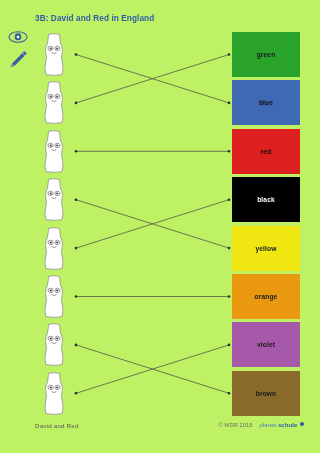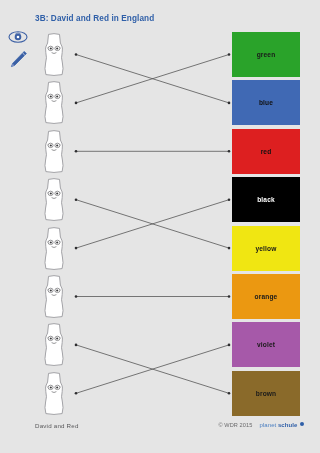--- a/index.html
+++ b/index.html
@@ -10,21 +10,21 @@
     width: 320px;
     height: 453px;
     background: #ffffff;
     font-family: "Liberation Sans", sans-serif;
     overflow: hidden;
   }
   #page {
     position: relative;
     width: 320px;
     height: 453px;
-    background: #e5e5e5;
+    background: #bef264;
   }
   
   .toolbar {
     position: absolute;
     left: 6px;
     top: 26px;
     width: 26px;
   }
   .tool-icon {
     width: 24px;

